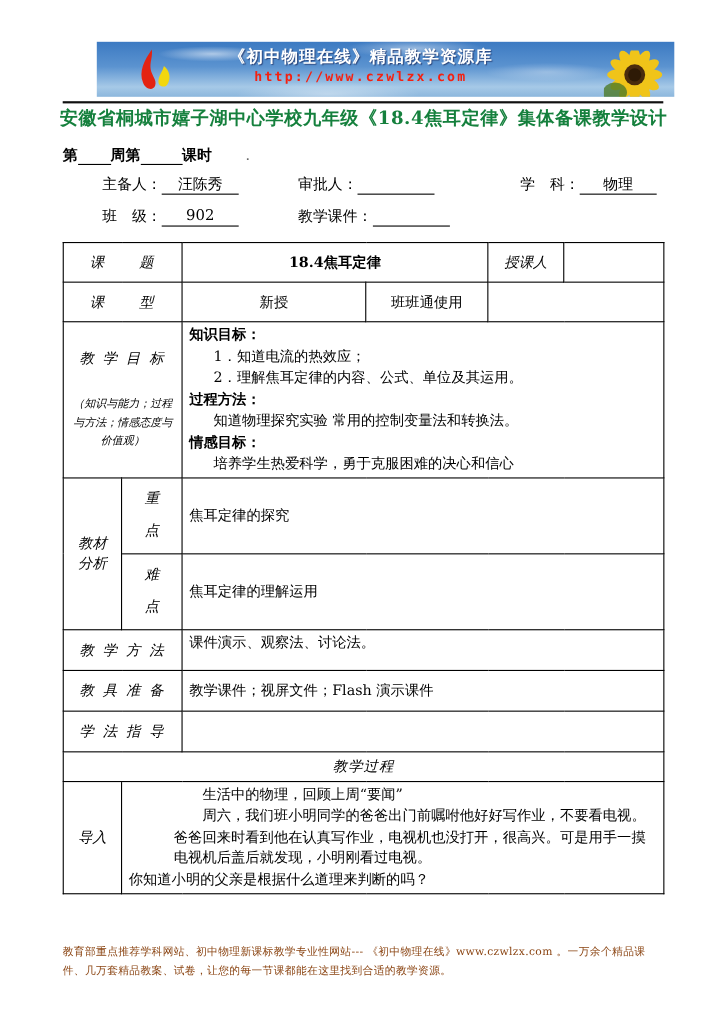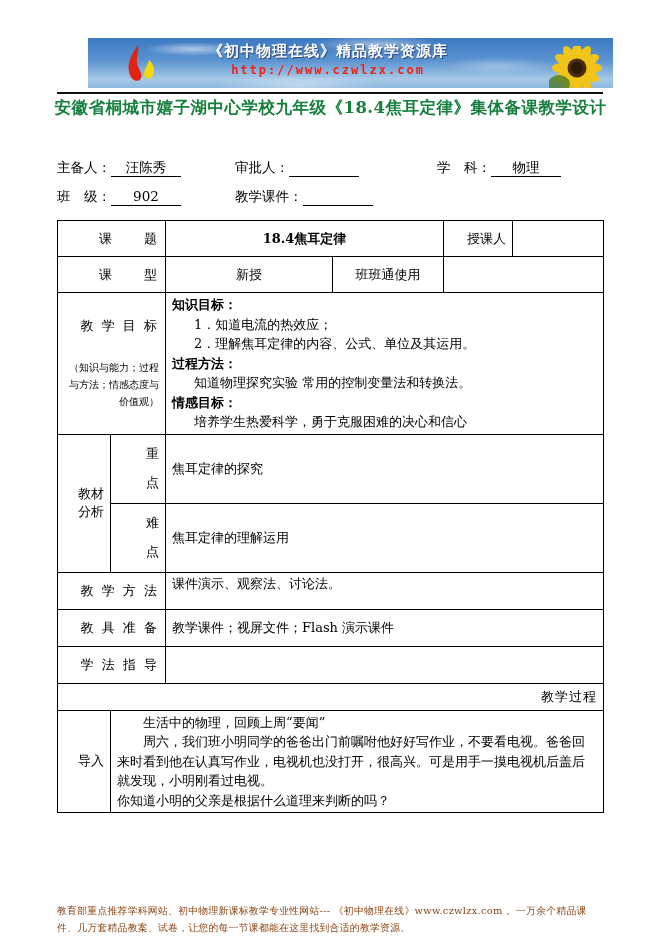--- a/index.html
+++ b/index.html
@@ -41,47 +41,47 @@
   .week-line{position:absolute;left:57px;top:132px;font-size:13.5px;font-weight:bold;}
   .wu{display:inline-block;border-bottom:1.5px solid #000;height:14px;vertical-align:bottom;}
   .wu1{width:30px;} .wu2{width:38px;}
   .week-dot{color:#666;margin-left:26px;font-weight:normal;}
 
   
   .meta{
     position:absolute;left:57px;top:159px;width:560px;font-size:13.5px;
     display:grid;grid-template-columns:178px 202px 1fr;row-gap:11px;
   }
-  .mfield{white-space:nowrap;}
+  .mfield{white-space:nowrap;margin-left:36px;}
   .mu{
     display:inline-block;min-width:66px;border-bottom:1px solid #000;
     text-align:center;height:17px;vertical-align:bottom;padding:0 2px;
   }
 
   
   table.lesson{position:absolute;left:57px;top:220px;border-collapse:collapse;table-layout:fixed;}
   table.lesson td{border:1px solid #000;padding:2px 6px;font-size:13px;vertical-align:middle;overflow:hidden;}
   .lbl{
-    text-align:right;letter-spacing:2px;font-size:13.5px;
+    font-style:italic;text-align:center;letter-spacing:2px;font-size:13.5px;
     font-family:"DejaVu Serif","Liberation Serif",serif;
   }
   .pre{white-space:pre-line;}
   .center{text-align:center;margin-top:40px;}
   .bold{font-weight:bold;}
   .goal-cell{vertical-align:top;padding:4px 8px;line-height:1.5;margin-top:36px;}
   .goal-head{font-weight:bold;}
   .goal-line{padding-left:1.7em;}
   .sublbl{font-size:10px;margin-top:24px;line-height:1.7;letter-spacing:0;}
   .daoru-cell{vertical-align:top;padding:4px 8px;line-height:1.5;}
-  .ind{text-indent:2em;}
+  .ind{text-indent:2em;margin-left:41px;}
 
   
   .footer{
     position:absolute;left:57px;top:858px;width:548px;
-    font-size:9.8px;color:#8b4513;line-height:1.7;letter-spacing:.3px;margin-top:45px;
+    font-size:9.8px;color:#8b4513;line-height:1.7;letter-spacing:.3px;
   }
 </style>
 </head>
 <body>
 
 <div class="page">
 
   <div class="banner">
     <div class="banner-logo">
       <svg width="48" height="40" viewBox="0 0 48 40">
@@ -113,20 +113,23 @@
         <circle r="9.5" fill="#4a2c0d"></circle>
         <circle r="6" fill="#2e1a06"></circle>
       </svg>
     </div>
   </div>
 
   <div class="hrule"></div>
 
   <div class="doc-title">安徽省桐城市嬉子湖中心学校九年级《18.4焦耳定律》集体备课教学设计</div>
 
+  <div class="week-line">
+    <span>第</span><span class="wu wu1"></span><span>周第</span><span class="wu wu2"></span><span>课时</span><span class="week-dot">．</span>
+  </div>
 
   <div class="meta">
     <div class="mfield">
       <span>主备人：</span><span class="mu">汪陈秀</span>
     </div>
     <div class="mfield">
       <span>审批人：</span><span class="mu"></span>
     </div>
     <div class="mfield">
       <span>学　科：</span><span class="mu">物理</span>

